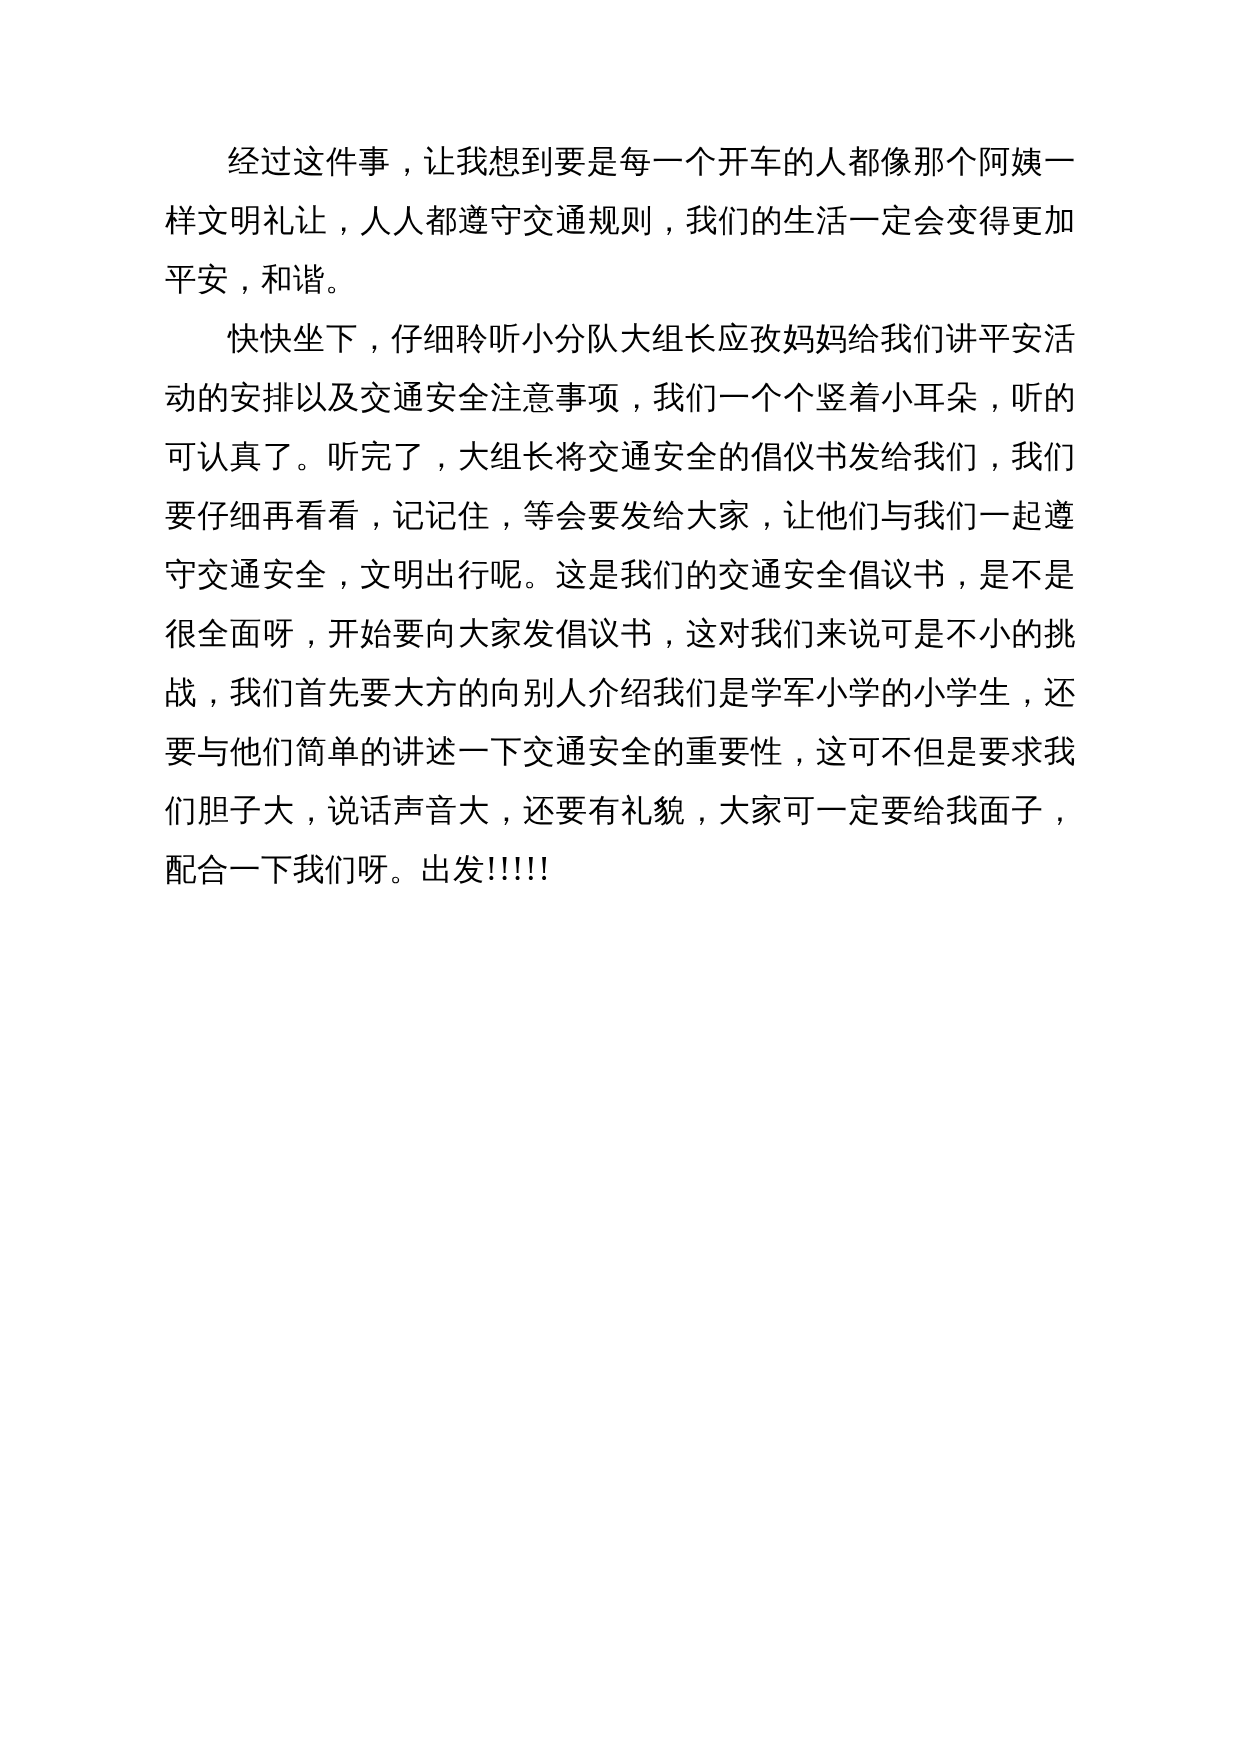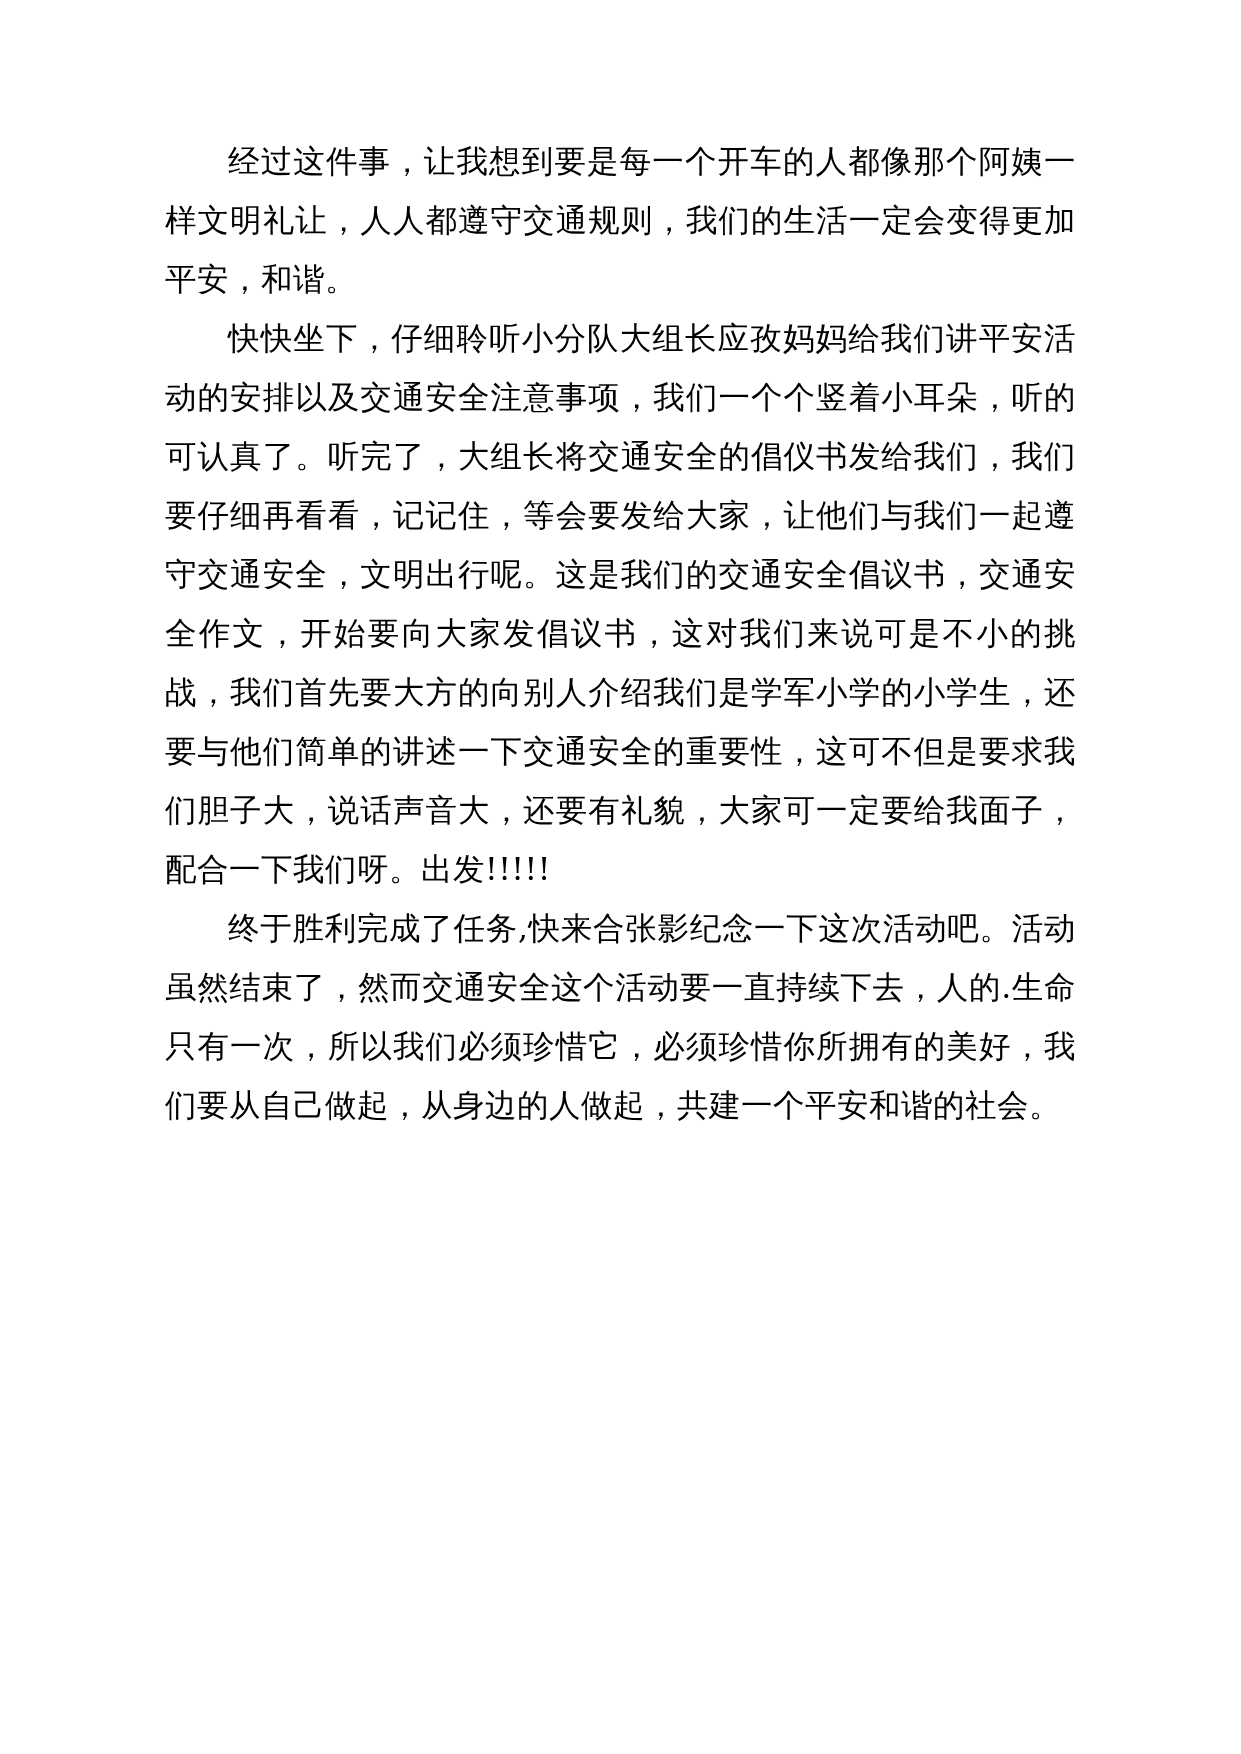--- a/index.html
+++ b/index.html
@@ -44,19 +44,18 @@
 </style>
 </head>
 <body>
 
 <div class="page">
   <div class="doc-body">
 
     <p class="para">经过这件事，让我想到要是每一个开车的人都像那个阿姨一样文明礼让，人人都遵守交通规则，我们的生活一定会变得更加平安，和谐。</p>
 
 
-    <p class="para">快快坐下，仔细聆听小分队大组长应孜妈妈给我们讲平安活动的安排以及交通安全注意事项，我们一个个竖着小耳朵，听的可认真了。听完了，大组长将交通安全的倡仪书发给我们，我们要仔细再看看，记记住，等会要发给大家，让他们与我们一起遵守交通安全，文明出行呢。这是我们的交通安全倡议书，交通安全作文，开始要向大家发倡议书，这对我们来说可是不小的挑战，我们首先要大方的向别人介绍我们是学军小学的小学生，还要与他们简单的讲述一下交通安全的重要性，这可不但是要求我们胆子大，说话声音大，还要有礼貌，大家可一定要给我面子，配合一下我们呀。出发!!!!!</p>
+    <p class="para">快快坐下，仔细聆听小分队大组长应孜妈妈给我们讲平安活动的安排以及交通安全注意事项，我们一个个竖着小耳朵，听的可认真了。听完了，大组长将交通安全的倡仪书发给我们，我们要仔细再看看，记记住，等会要发给大家，让他们与我们一起遵守交通安全，文明出行呢。这是我们的交通安全倡议书，是不是很全面呀，开始要向大家发倡议书，这对我们来说可是不小的挑战，我们首先要大方的向别人介绍我们是学军小学的小学生，还要与他们简单的讲述一下交通安全的重要性，这可不但是要求我们胆子大，说话声音大，还要有礼貌，大家可一定要给我面子，配合一下我们呀。出发!!!!!</p>
 
-    <p class="para">终于胜利完成了任务,快来合张影纪念一下这次活动吧。活动虽然结束了，然而交通安全这个活动要一直持续下去，人的.生命只有一次，所以我们必须珍惜它，必须珍惜你所拥有的美好，我们要从自己做起，从身边的人做起，共建一个平安和谐的社会。</p>
 
 
   </div>
 </div>
 
 </body></html>

